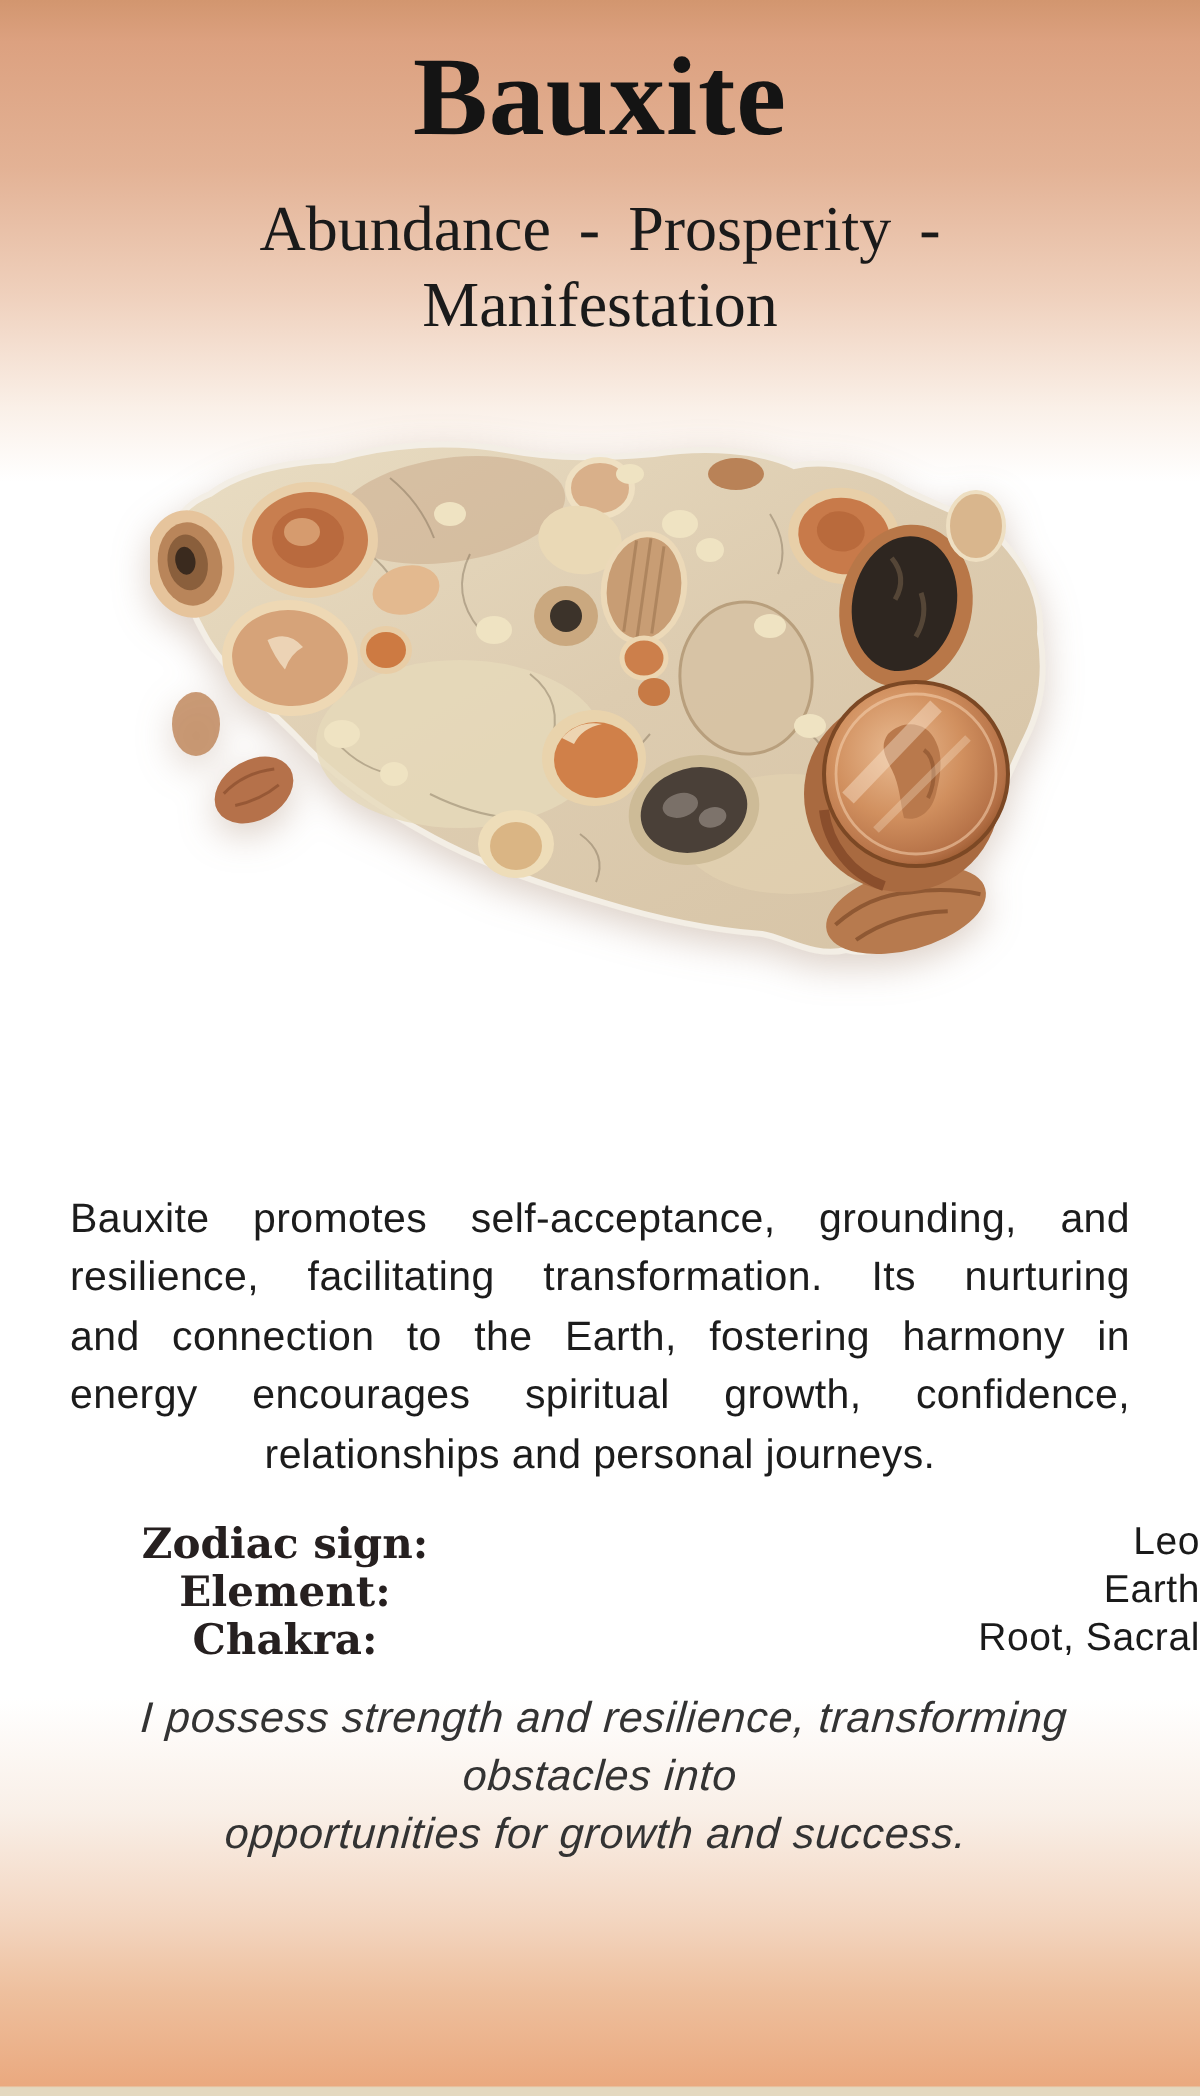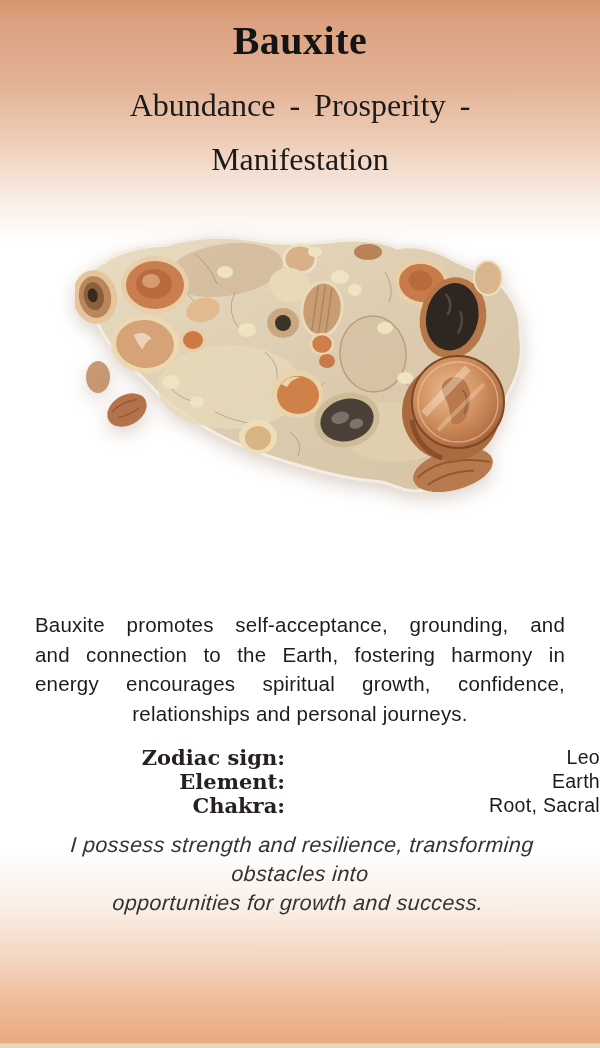--- a/index.html
+++ b/index.html
@@ -23,48 +23,48 @@
       #f3d6c1 91.5%,
       #eec09e 95%,
       var(--bg-bottom) 99.5%,
       var(--bg-bottom-strip) 99.6%,
       var(--bg-bottom-strip) 100%);
   }
   .card{width:600px;height:1048px;position:relative;display:flex;flex-direction:column;align-items:center;}
   .title{
     margin-top:20px;
     font-family:"Liberation Serif",serif;font-weight:600;
-    font-size:40px;line-height:1.05;letter-spacing:.5px;color:#141414;
+    font-size:56px;line-height:1.05;letter-spacing:.5px;color:#141414;
     text-align:center;
   }
   .subtitle{
     margin-top:16px;width:470px;
     font-family:"Liberation Serif",serif;font-weight:500;
-    font-size:32px;line-height:54px;color:#1a1a1a;
+    font-size:32px;line-height:38px;color:#1a1a1a;
     text-align:center;word-spacing:6px;
   }
   .specimen-wrap{
     margin-top:46px;width:450px;height:270px;
     display:flex;justify-content:center;align-items:center;
   }
   .specimen-wrap svg{filter:drop-shadow(0 6px 9px rgba(140,100,70,.30));}
   .description{
     margin-top:108px;width:600px;padding:0 35px;
     font-size:20.5px;line-height:29.5px;color:var(--text);
     font-weight:500;letter-spacing:.2px;
   }
   .description .line{text-align:justify;text-align-last:justify;}
   .description .line.last{text-align-last:center;}
   .properties{
     margin-top:18px;width:600px;
     display:grid;grid-template-columns:285px 1fr;column-gap:12px;row-gap:1px;
     line-height:23px;
   }
   .prop-label{
-    text-align:right;
+    text-align:center;
     font-family:"DejaVu Serif","Liberation Serif",serif;
     font-weight:700;font-size:21px;color:#262020;
   }
   .prop-value{
     text-align:right;font-size:19.5px;color:#1a1a1a;font-weight:500;letter-spacing:.3px;
   }
   .affirmation{
     margin-top:14px;width:560px;text-align:center;
     font-style:italic;font-size:21.5px;line-height:29px;
     color:var(--affirmation-text);letter-spacing:.4px;
@@ -224,20 +224,21 @@
         <path d="M-14,-20 C-6,-28 6,-26 10,-16 C14,-8 12,2 10,10 C8,18 2,24 -6,22 C-8,14 -8,6 -12,-2 C-16,-10 -18,-14 -14,-20 Z" fill="#b9794c"></path>
         <path d="M4,-12 C10,-8 10,4 6,12" stroke="#8f5530" stroke-width="2" fill="none" opacity=".7"></path>
         <path d="M-34,12 L10,-34" stroke="rgba(255,240,220,.38)" stroke-width="8"></path>
         <path d="M-20,28 L26,-18" stroke="rgba(255,240,220,.28)" stroke-width="4"></path>
       </g>
     </svg>
   </div>
 
   <div class="description">
     <div class="line">Bauxite promotes self-acceptance, grounding, and</div>
+    <div class="line">resilience, facilitating transformation. Its nurturing</div>
     <div class="line">and connection to the Earth, fostering harmony in</div>
     <div class="line">energy encourages spiritual growth, confidence,</div>
     <div class="line last">relationships and personal journeys.</div>
   </div>
 
   <div class="properties">
     <div class="prop-label">Zodiac sign:</div>
     <div class="prop-value">Leo</div>
     <div class="prop-label">Element:</div>
     <div class="prop-value">Earth</div>

